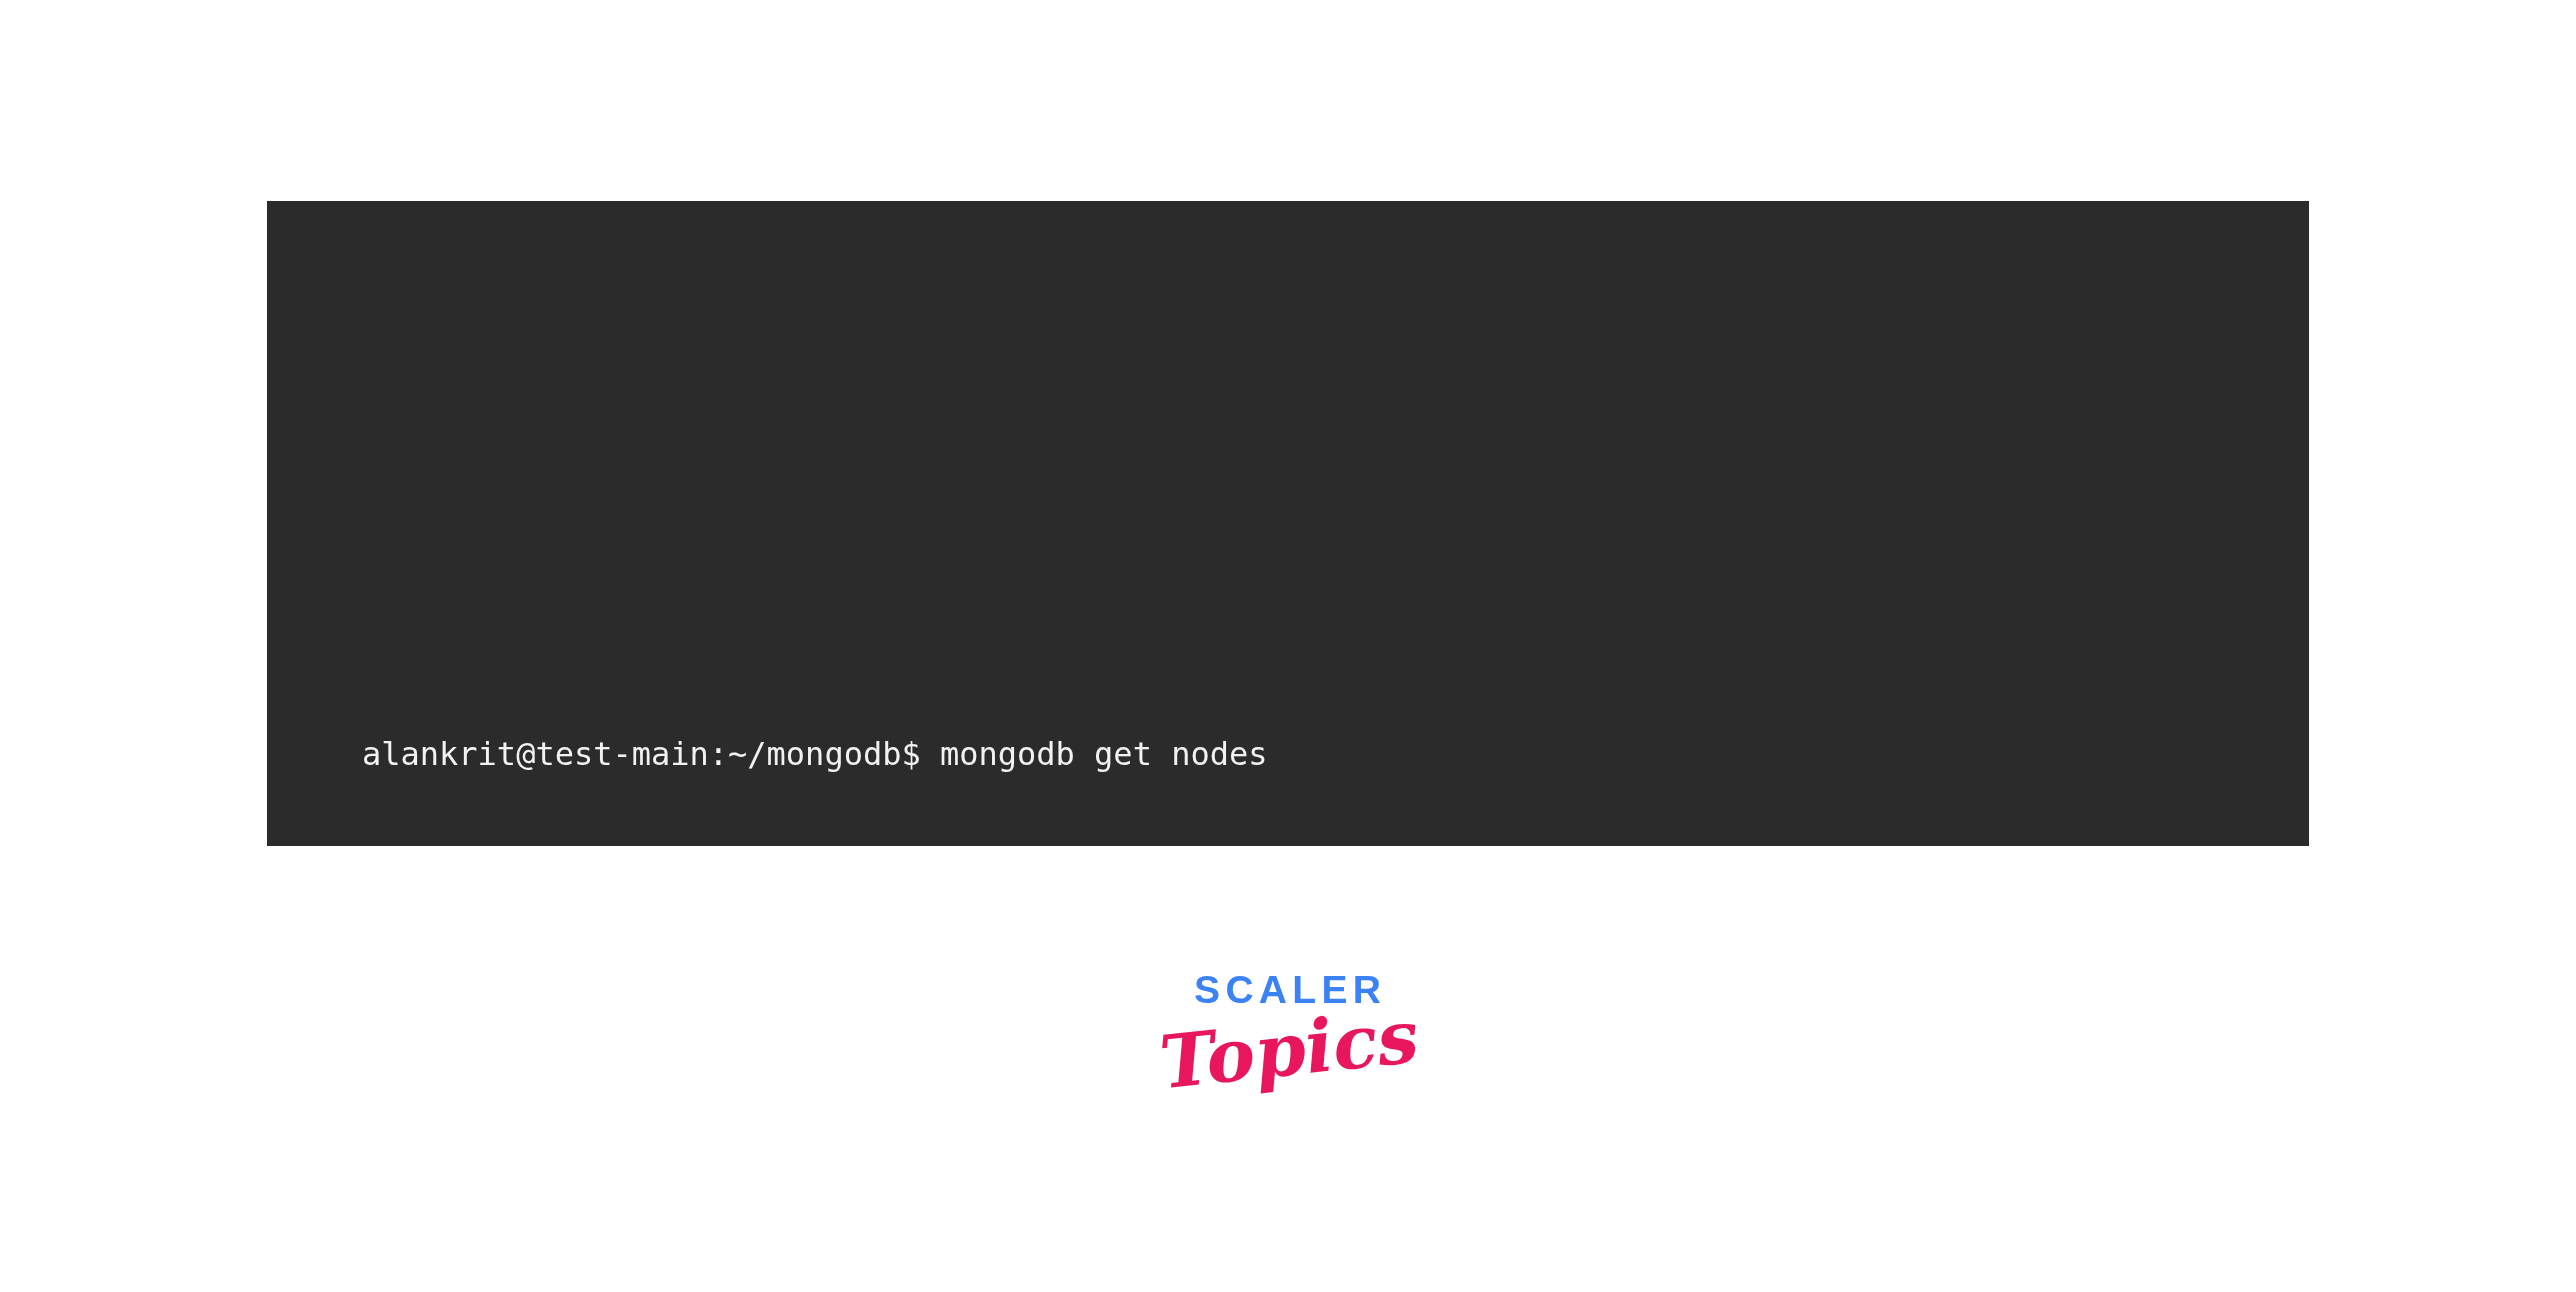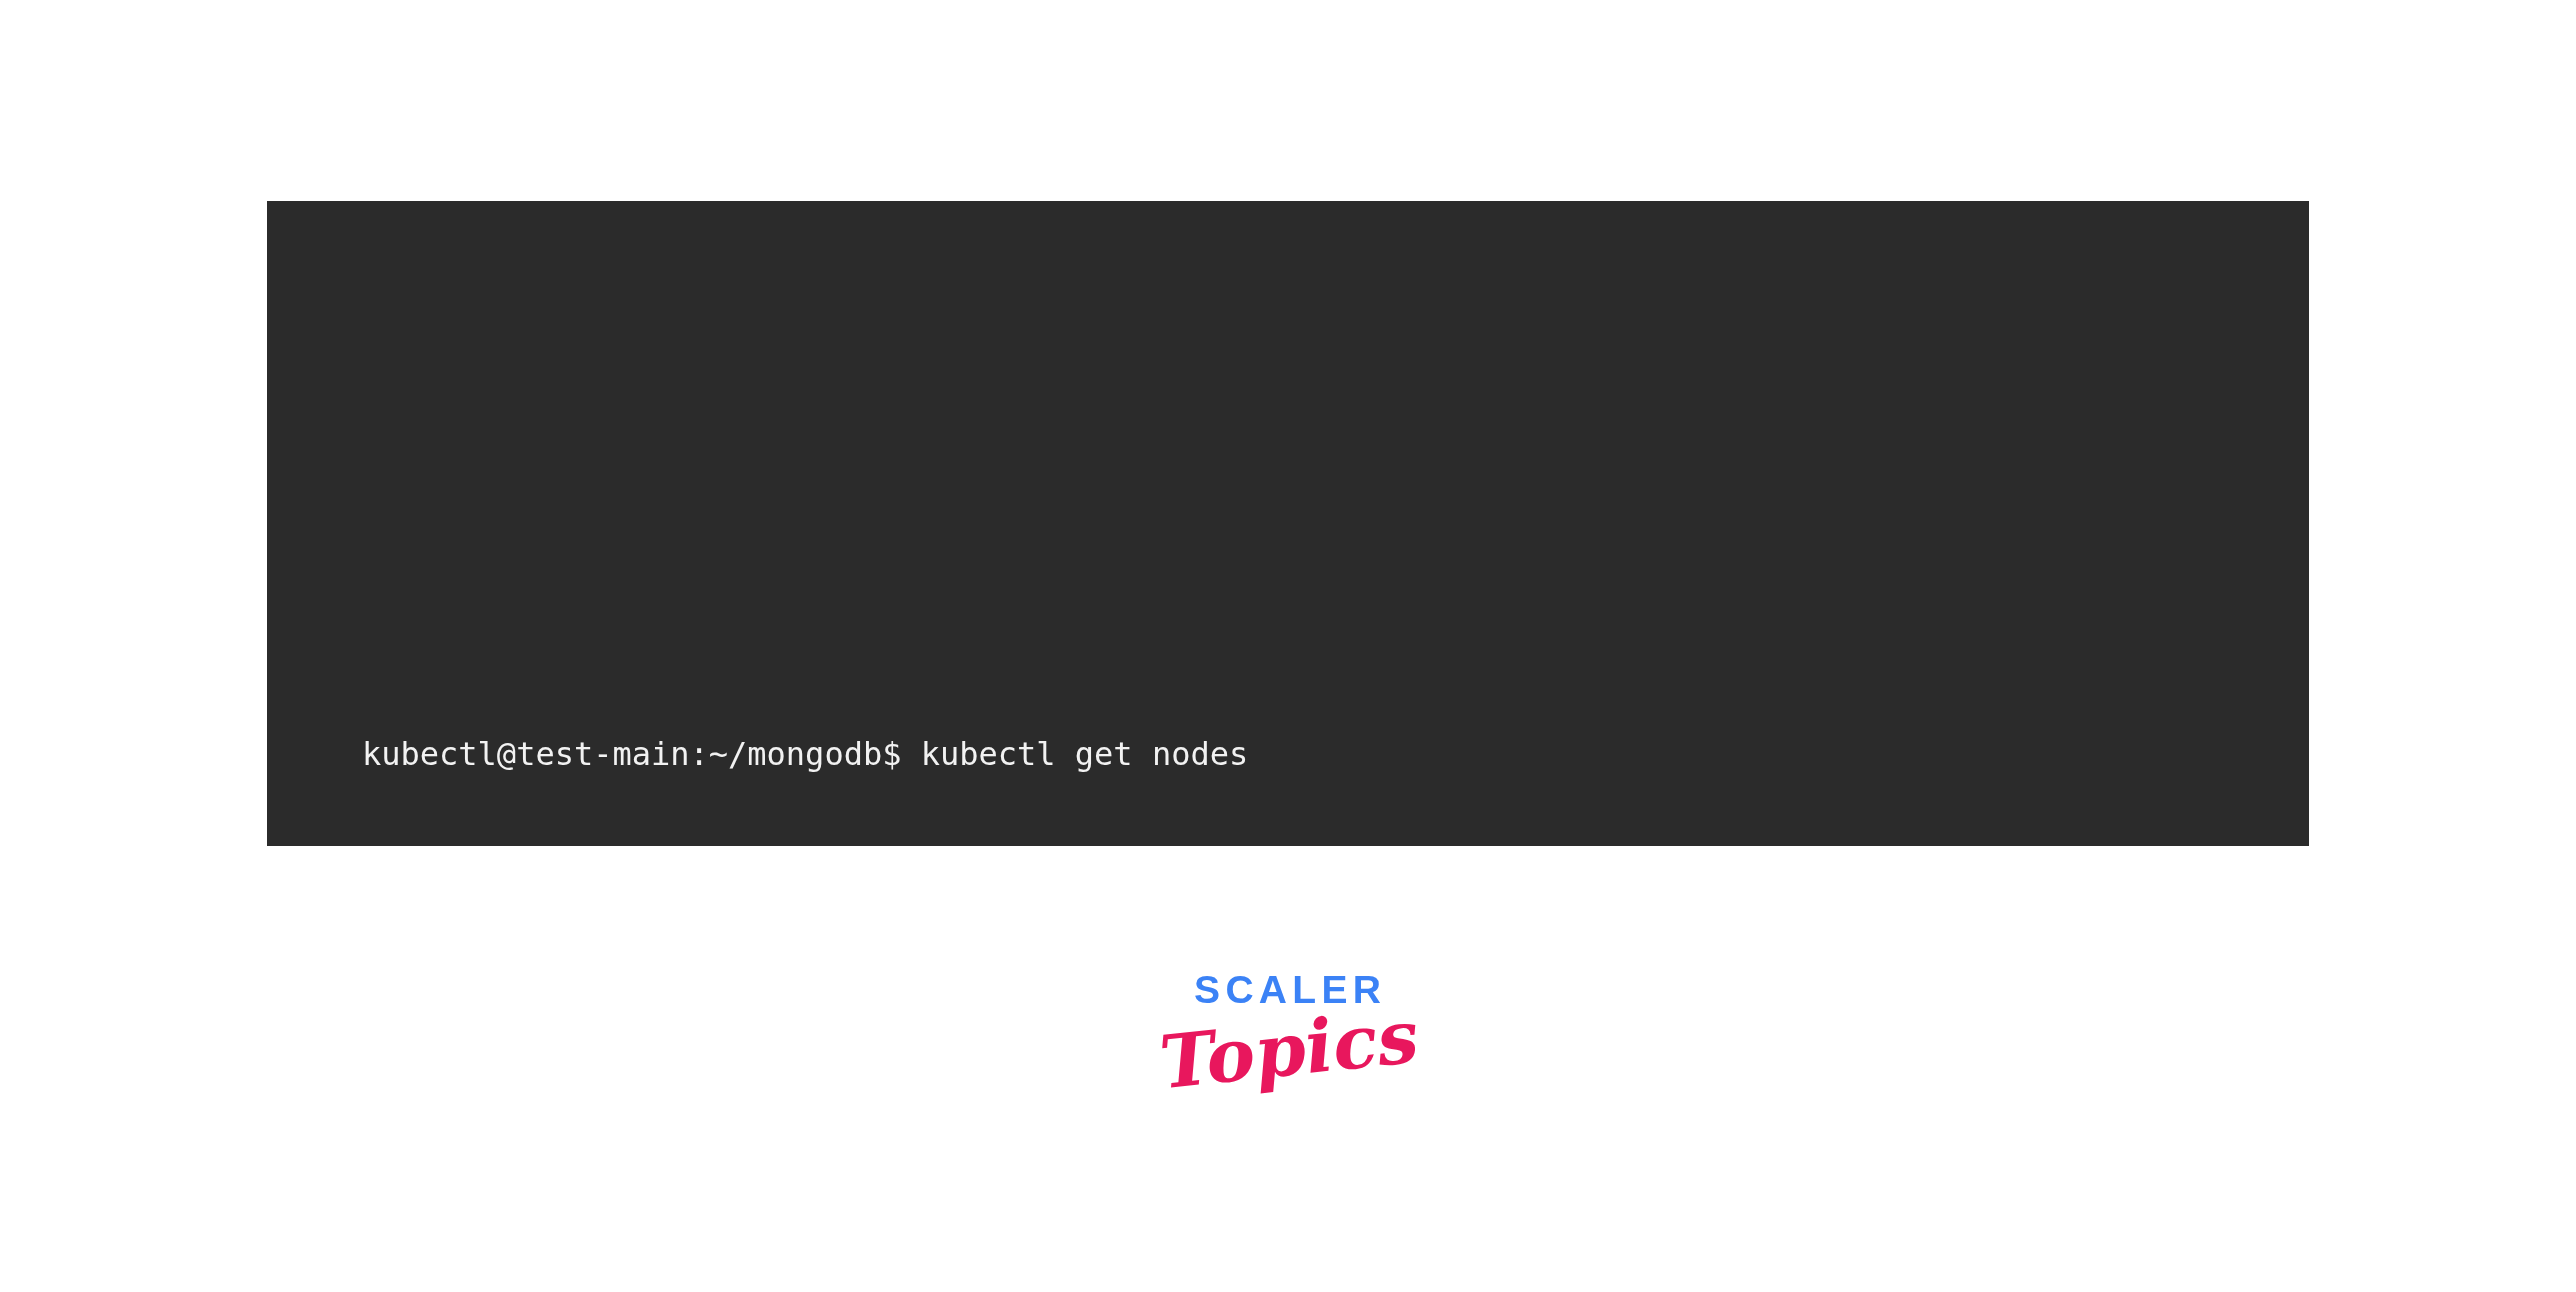--- a/index.html
+++ b/index.html
@@ -82,21 +82,21 @@
     transform: rotate(-6deg);
     transform-origin: 50% 30%;
   }
 </style>
 </head>
 <body>
 
 <div class="terminal">
   <div class="terminal-body">
 
-    <div class="term-line"><span>kubectl@test-main:~/mongodb$ kubectl get nodes</span></div>
+    <div class="term-line"><span>alankrit@test-main:~/mongodb$ mongodb get nodes</span></div>
 
     
 
     
 
     
 
   </div>
 </div>
 

